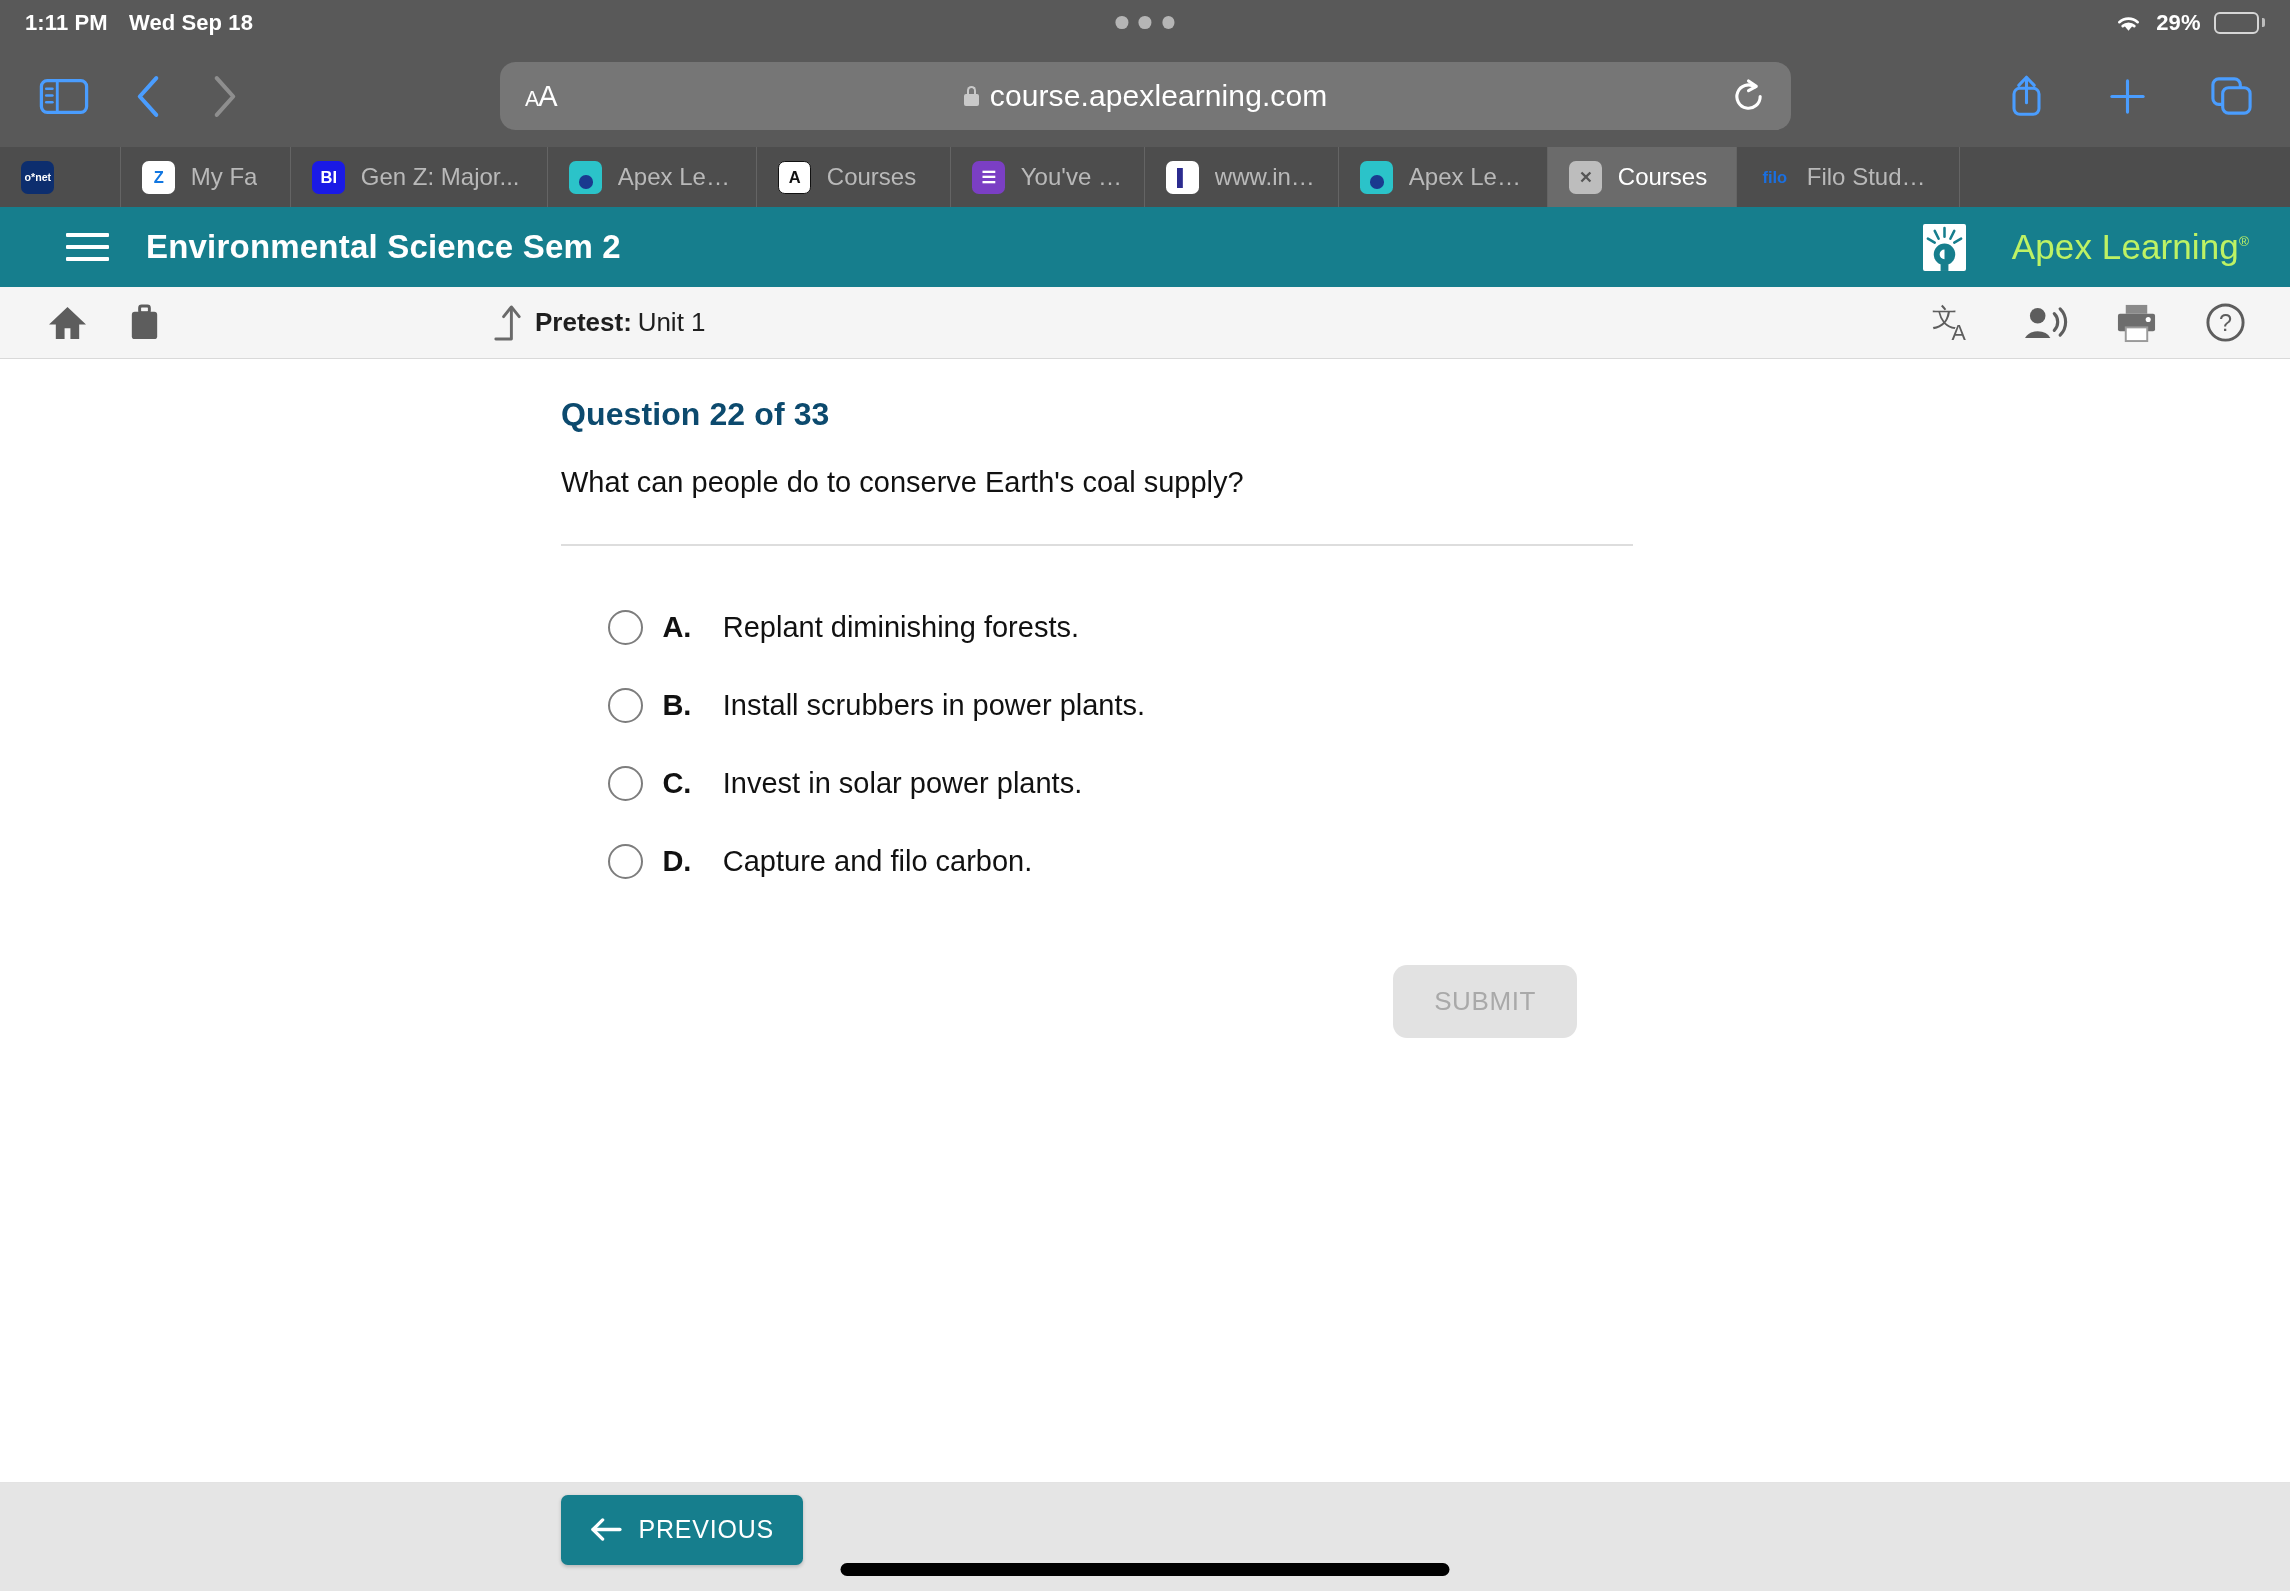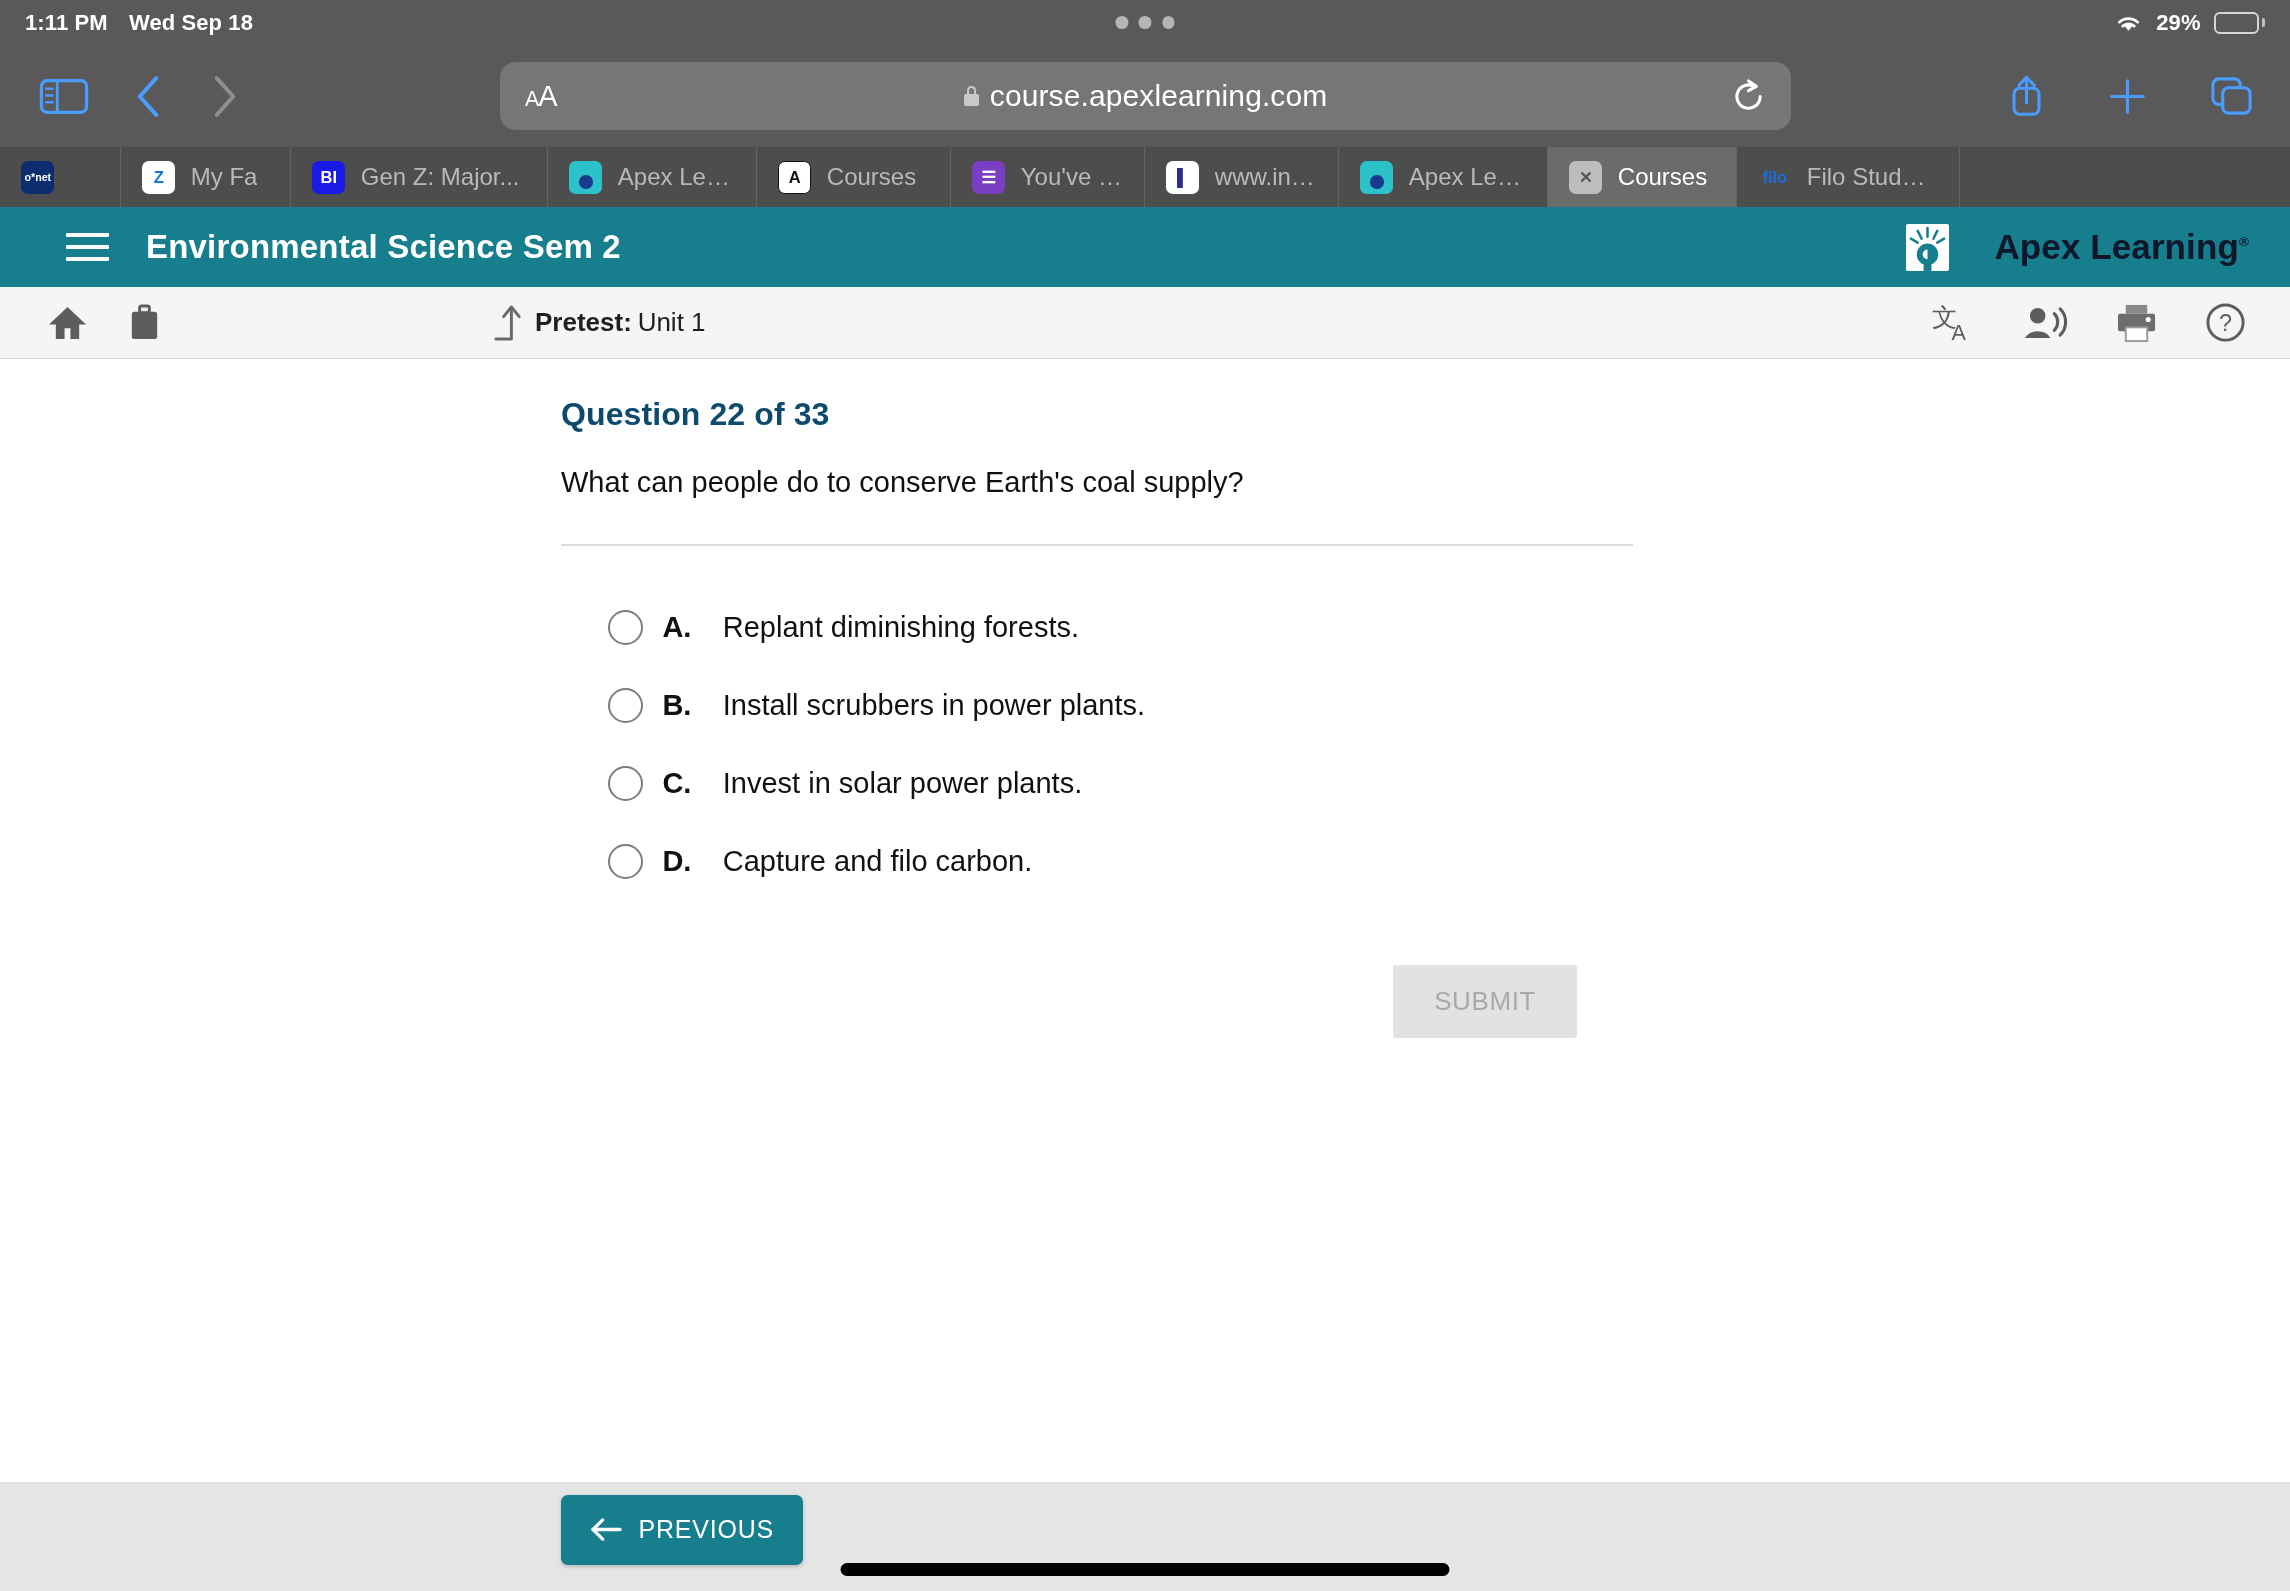--- a/index.html
+++ b/index.html
@@ -91,21 +91,21 @@
     padding: 0 35px; position: relative;
   }
   .hamburger { width: 43px; height: 29px; display:flex; flex-direction:column; justify-content:space-between; margin-left:31px; cursor:pointer; }
   .hamburger span { display:block; height:4.9px; background:#fff; border-radius:1px; }
   .hamburger span:nth-child(1){ width:100%; }
   .hamburger span:nth-child(2){ width:100%; }
   .hamburger span:nth-child(3){ width:100%; }
   .course-title { color:#fff; font-size: 33px; font-weight:700; margin-left: 37px; letter-spacing:0.2px; }
   .brand { position:absolute; right: 41px; display:flex; align-items:center; gap:9.7px; }
   .brand-mark { width: 43px; height: 47px; background:#fff; position:relative; border-radius:1.9px; display:flex; align-items:flex-end; justify-content:center; }
-  .brand-text { color:#0f172a; font-size: 35px; font-weight: 700; letter-spacing:0.1px;margin-left:36px; }
+  .brand-text { color:#bef264; font-size: 35px; font-weight: 400; letter-spacing:0.1px;margin-left:36px; }
   .brand-text sup { font-size: 13.6px; vertical-align: super; }
 
   
   .subbar {
     height: 72px; background:#f5f5f5; border-bottom:1px solid #d9d9d9;
     display:flex; align-items:center; position:relative;
   }
   .sb-icons-left { display:flex; align-items:center; gap: 37px; padding-left: 47px; }
   .sb-icons-right { position:absolute; right: 43px; display:flex; align-items:center; gap: 45px; }
   .crumb { position:absolute; left: 490px; display:flex; align-items:center; gap:10px; }
@@ -121,21 +121,21 @@
   .qrule { height:1.9px; background:#dddddd; margin-top: 45px; }
 
   .choices { margin-top: 43px; padding-left: 47px; }
   .choice { display:flex; align-items:center; gap: 19.4px; height: 78px; cursor:pointer; }
   .radio { width: 35px; height: 35px; border: 2.9px solid #7d7d7d; border-radius:50%; flex:0 0 35px; background:#fff; }
   .ckey { font-size: 29px; font-weight:700; color:#111; width: 41px; }
   .ctext { font-size: 29px; color:#111; }
 
   .submit-row { display:flex; justify-content:flex-end; margin-top: 64px; padding-right: 56px; }
   .submit-btn {
-    background:#e2e2e2; color:#a9a9a9; border:none; border-radius: 2px;
+    background:#e2e2e2; color:#a9a9a9; border:none; border-radius: 14px;
     font-size: 26px; letter-spacing: 0.6px; padding: 21.3px 41px;
     font-family:"Liberation Sans", sans-serif; cursor: default;
   }
 
   
   .bottombar {
     position:absolute; left:0; right:0; bottom:0; height: 109px;
     background:#e5e5e5; border-top:1px solid #e3e3e3;
   }
   .prev-btn {

